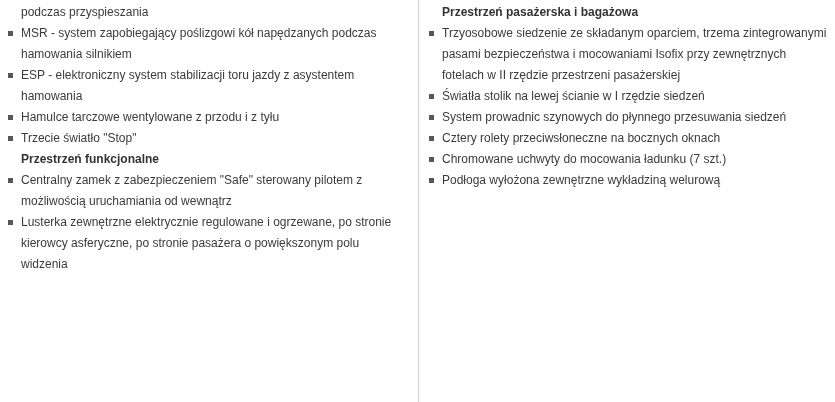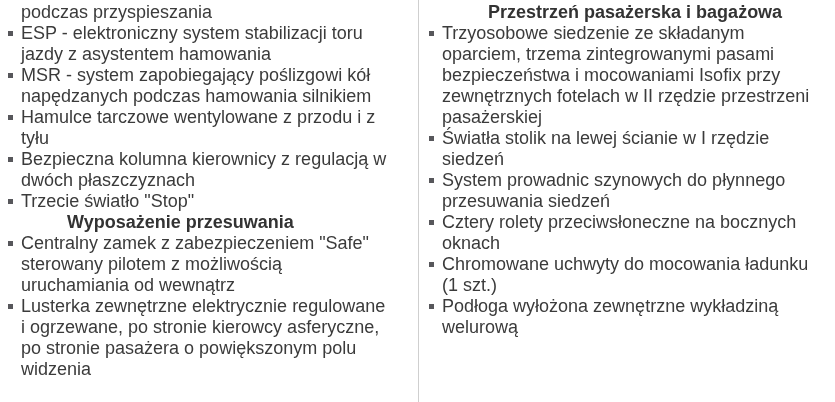--- a/index.html
+++ b/index.html
@@ -30,59 +30,57 @@
   }
   .col-right {
     width: 417px;
     border-left: 1px solid var(--divider, #cfcfcf);
     padding-left: 10px;
     padding-right: 8px;
   }
   .row {
     position: relative;
     padding-left: 13px;
-    font-size: 18px;
+    font-size: 12px;
     line-height: 21px;
     color: var(--text, #3b3b3b);
   }
   .row.heading .txt {
     font-weight: bold;
     color: var(--heading, #333333);
-    margin-left: 46px;
   }
   .sq {
     position: absolute;
     left: 0;
     top: 8px;
     width: 5px;
     height: 5px;
     background: var(--bullet, #57575b);
   }
 </style>
 </head>
 <body>
 
 <div class="page">
   <div class="col col-left" id="col-left">
       <div class="row cont"><span class="txt">podczas przyspieszania</span></div>
+      <div class="row bullet"><span class="sq"></span><span class="txt">MSR - system zapobiegający poślizgowi kół napędzanych podczas hamowania silnikiem</span></div>
       <div class="row bullet"><span class="sq"></span><span class="txt">ESP - elektroniczny system stabilizacji toru jazdy z asystentem hamowania</span></div>
-      <div class="row bullet"><span class="sq"></span><span class="txt">MSR - system zapobiegający poślizgowi kół napędzanych podczas hamowania silnikiem</span></div>
       <div class="row bullet"><span class="sq"></span><span class="txt">Hamulce tarczowe wentylowane z przodu i z tyłu</span></div>
-      <div class="row bullet"><span class="sq"></span><span class="txt">Bezpieczna kolumna kierownicy z regulacją w dwóch płaszczyznach</span></div>
       <div class="row bullet"><span class="sq"></span></div>
       <div class="row bullet"><span class="sq"></span><span class="txt">Trzecie światło "Stop"</span></div>
-      <div class="row heading"><span class="txt">Wyposażenie przesuwania</span></div>
+      <div class="row heading"><span class="txt">Przestrzeń funkcjonalne</span></div>
       <div class="row bullet"><span class="sq"></span><span class="txt">Centralny zamek z zabezpieczeniem "Safe" sterowany pilotem z możliwością uruchamiania od wewnątrz</span></div>
       <div class="row bullet"><span class="sq"></span><span class="txt">Lusterka zewnętrzne elektrycznie regulowane i ogrzewane, po stronie kierowcy asferyczne, po stronie pasażera o powiększonym polu widzenia</span></div>
     </div>
   <div class="col col-right" id="col-right">
       <div class="row heading"><span class="txt">Przestrzeń pasażerska i bagażowa</span></div>
       <div class="row bullet"><span class="sq"></span></div>
       <div class="row bullet"><span class="sq"></span><span class="txt">Trzyosobowe siedzenie ze składanym oparciem, trzema zintegrowanymi pasami bezpieczeństwa i mocowaniami Isofix przy zewnętrznych fotelach w II rzędzie przestrzeni pasażerskiej</span></div>
       <div class="row bullet"><span class="sq"></span><span class="txt">Światła stolik na lewej ścianie w I rzędzie siedzeń</span></div>
       <div class="row bullet"><span class="sq"></span><span class="txt">System prowadnic szynowych do płynnego przesuwania siedzeń</span></div>
       <div class="row bullet"><span class="sq"></span><span class="txt">Cztery rolety przeciwsłoneczne na bocznych oknach</span></div>
       <div class="row bullet"><span class="sq"></span></div>
       <div class="row bullet"><span class="sq"></span></div>
-      <div class="row bullet"><span class="sq"></span><span class="txt">Chromowane uchwyty do mocowania ładunku (1 szt.)</span></div>
+      <div class="row bullet"><span class="sq"></span><span class="txt">Chromowane uchwyty do mocowania ładunku (7 szt.)</span></div>
       <div class="row bullet"><span class="sq"></span><span class="txt">Podłoga wyłożona zewnętrzne wykładziną welurową</span></div>
     </div>
 </div>
 
 </body></html>

